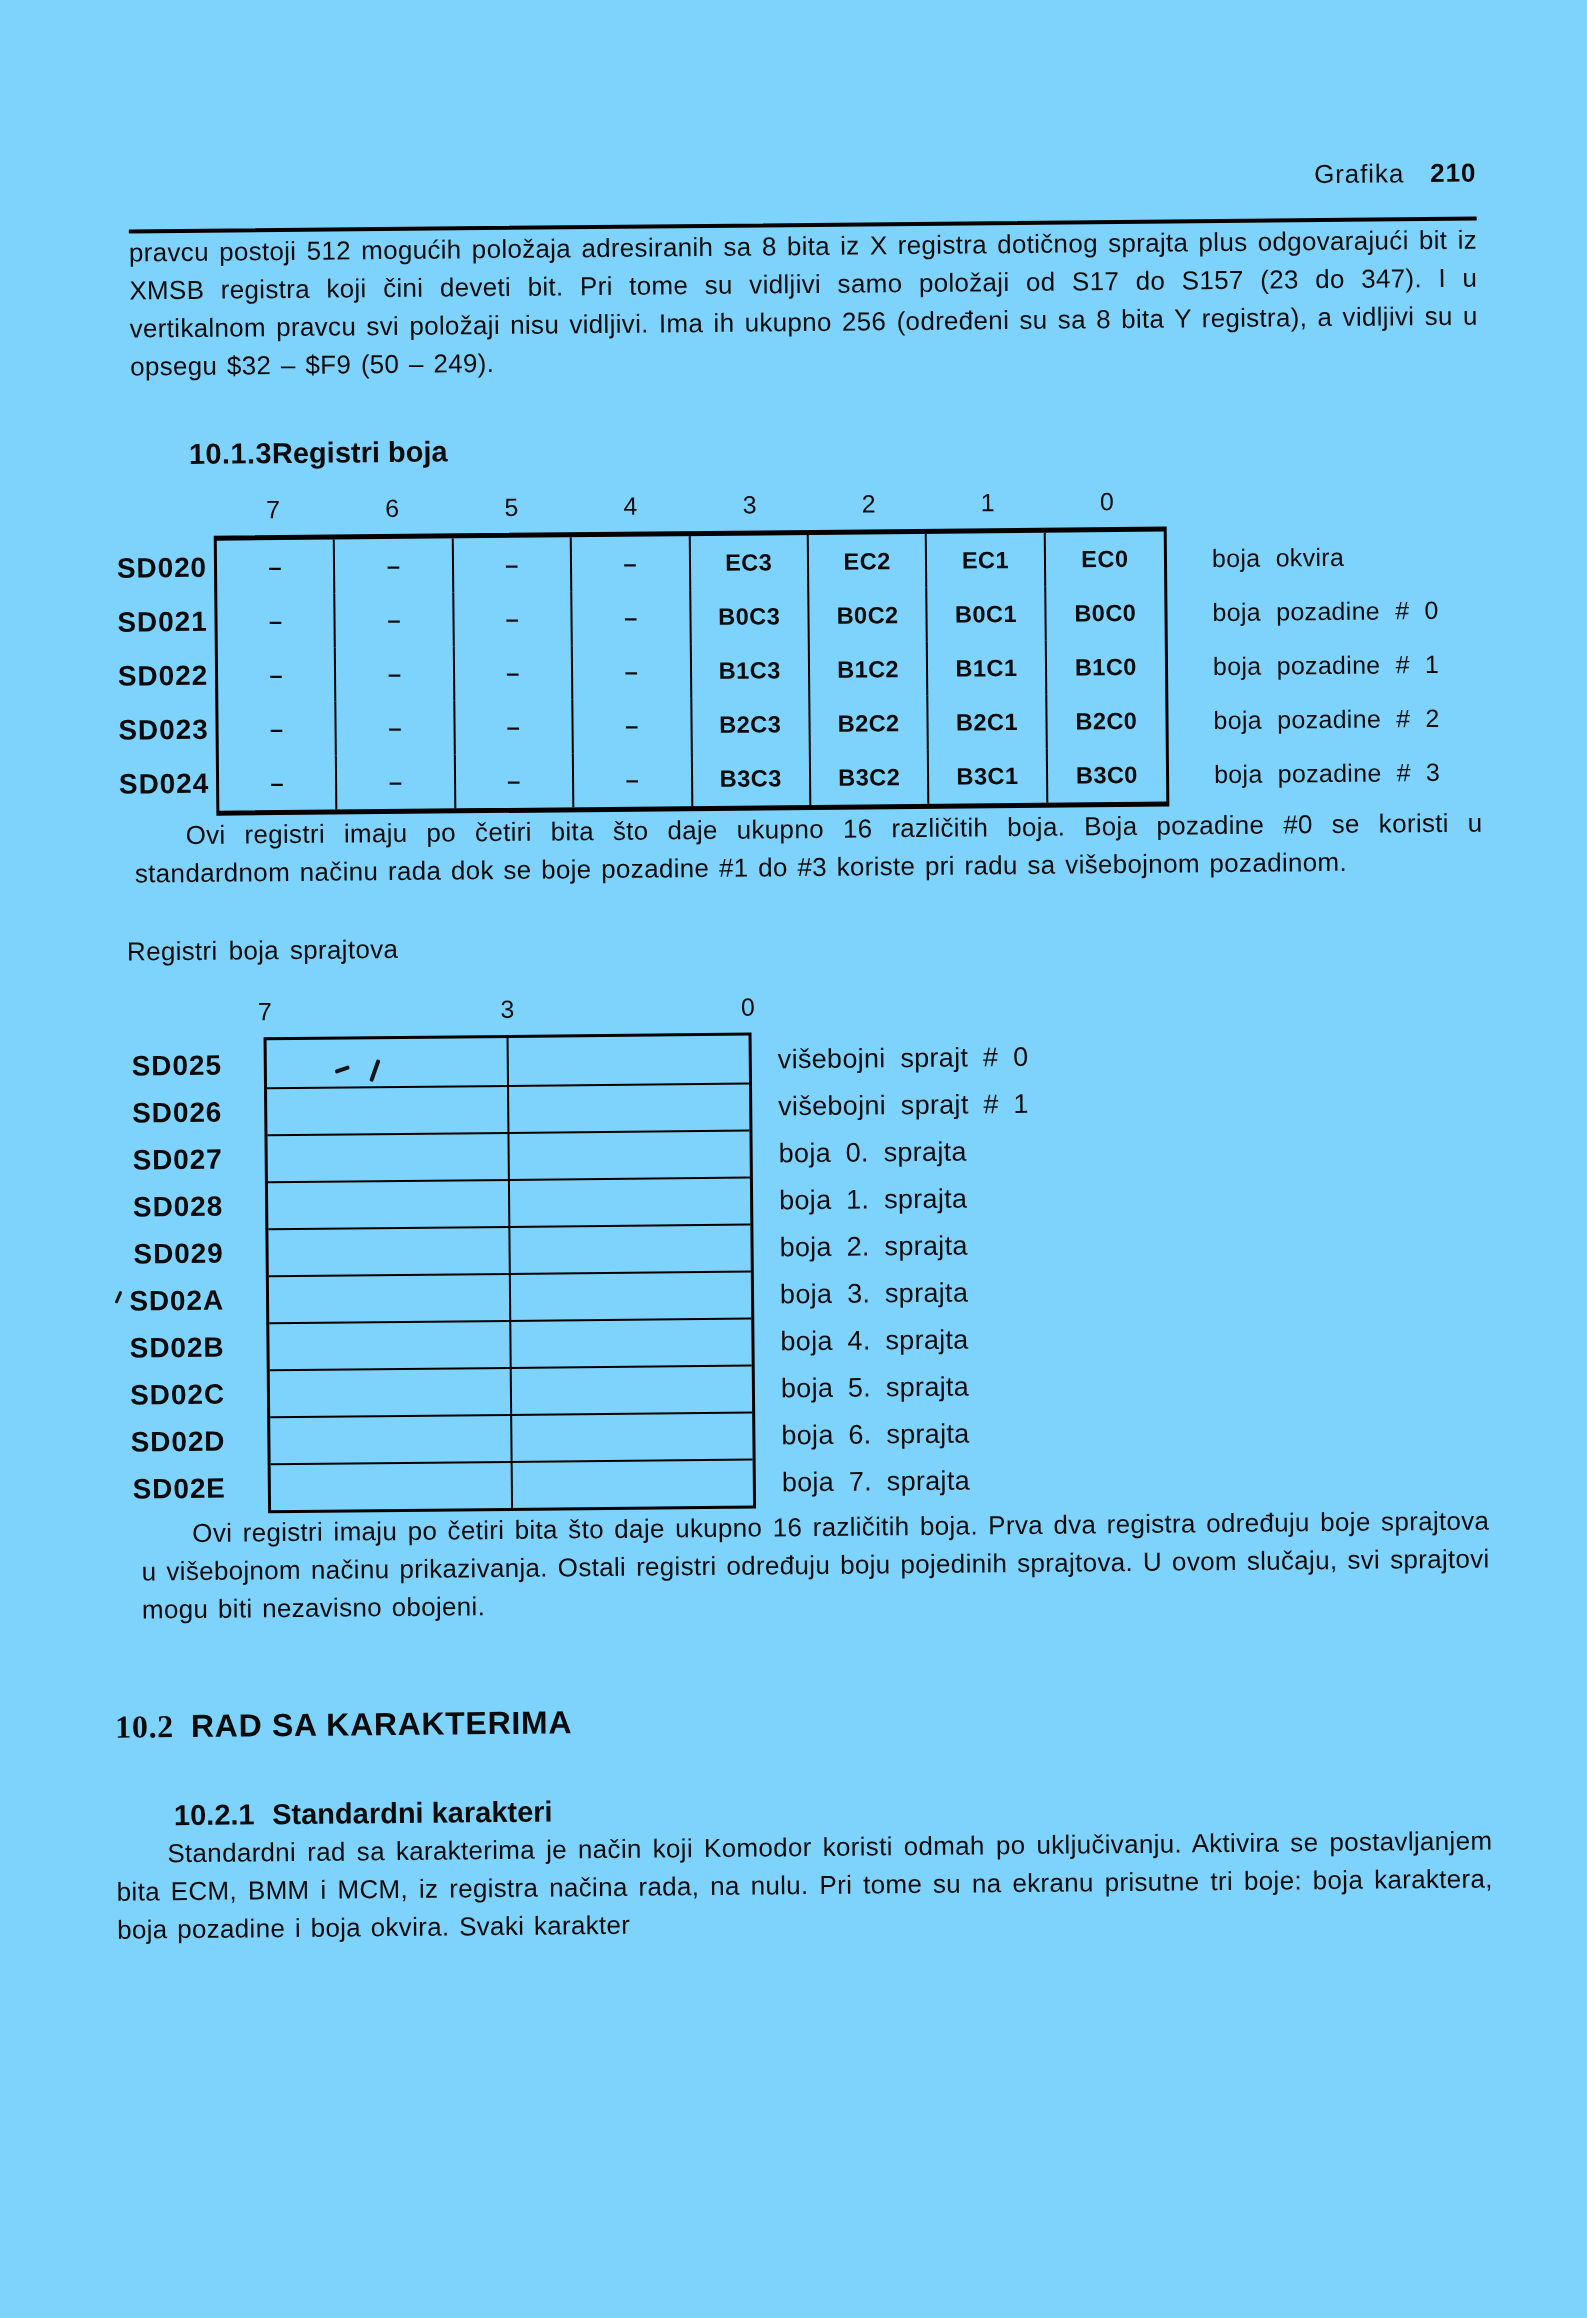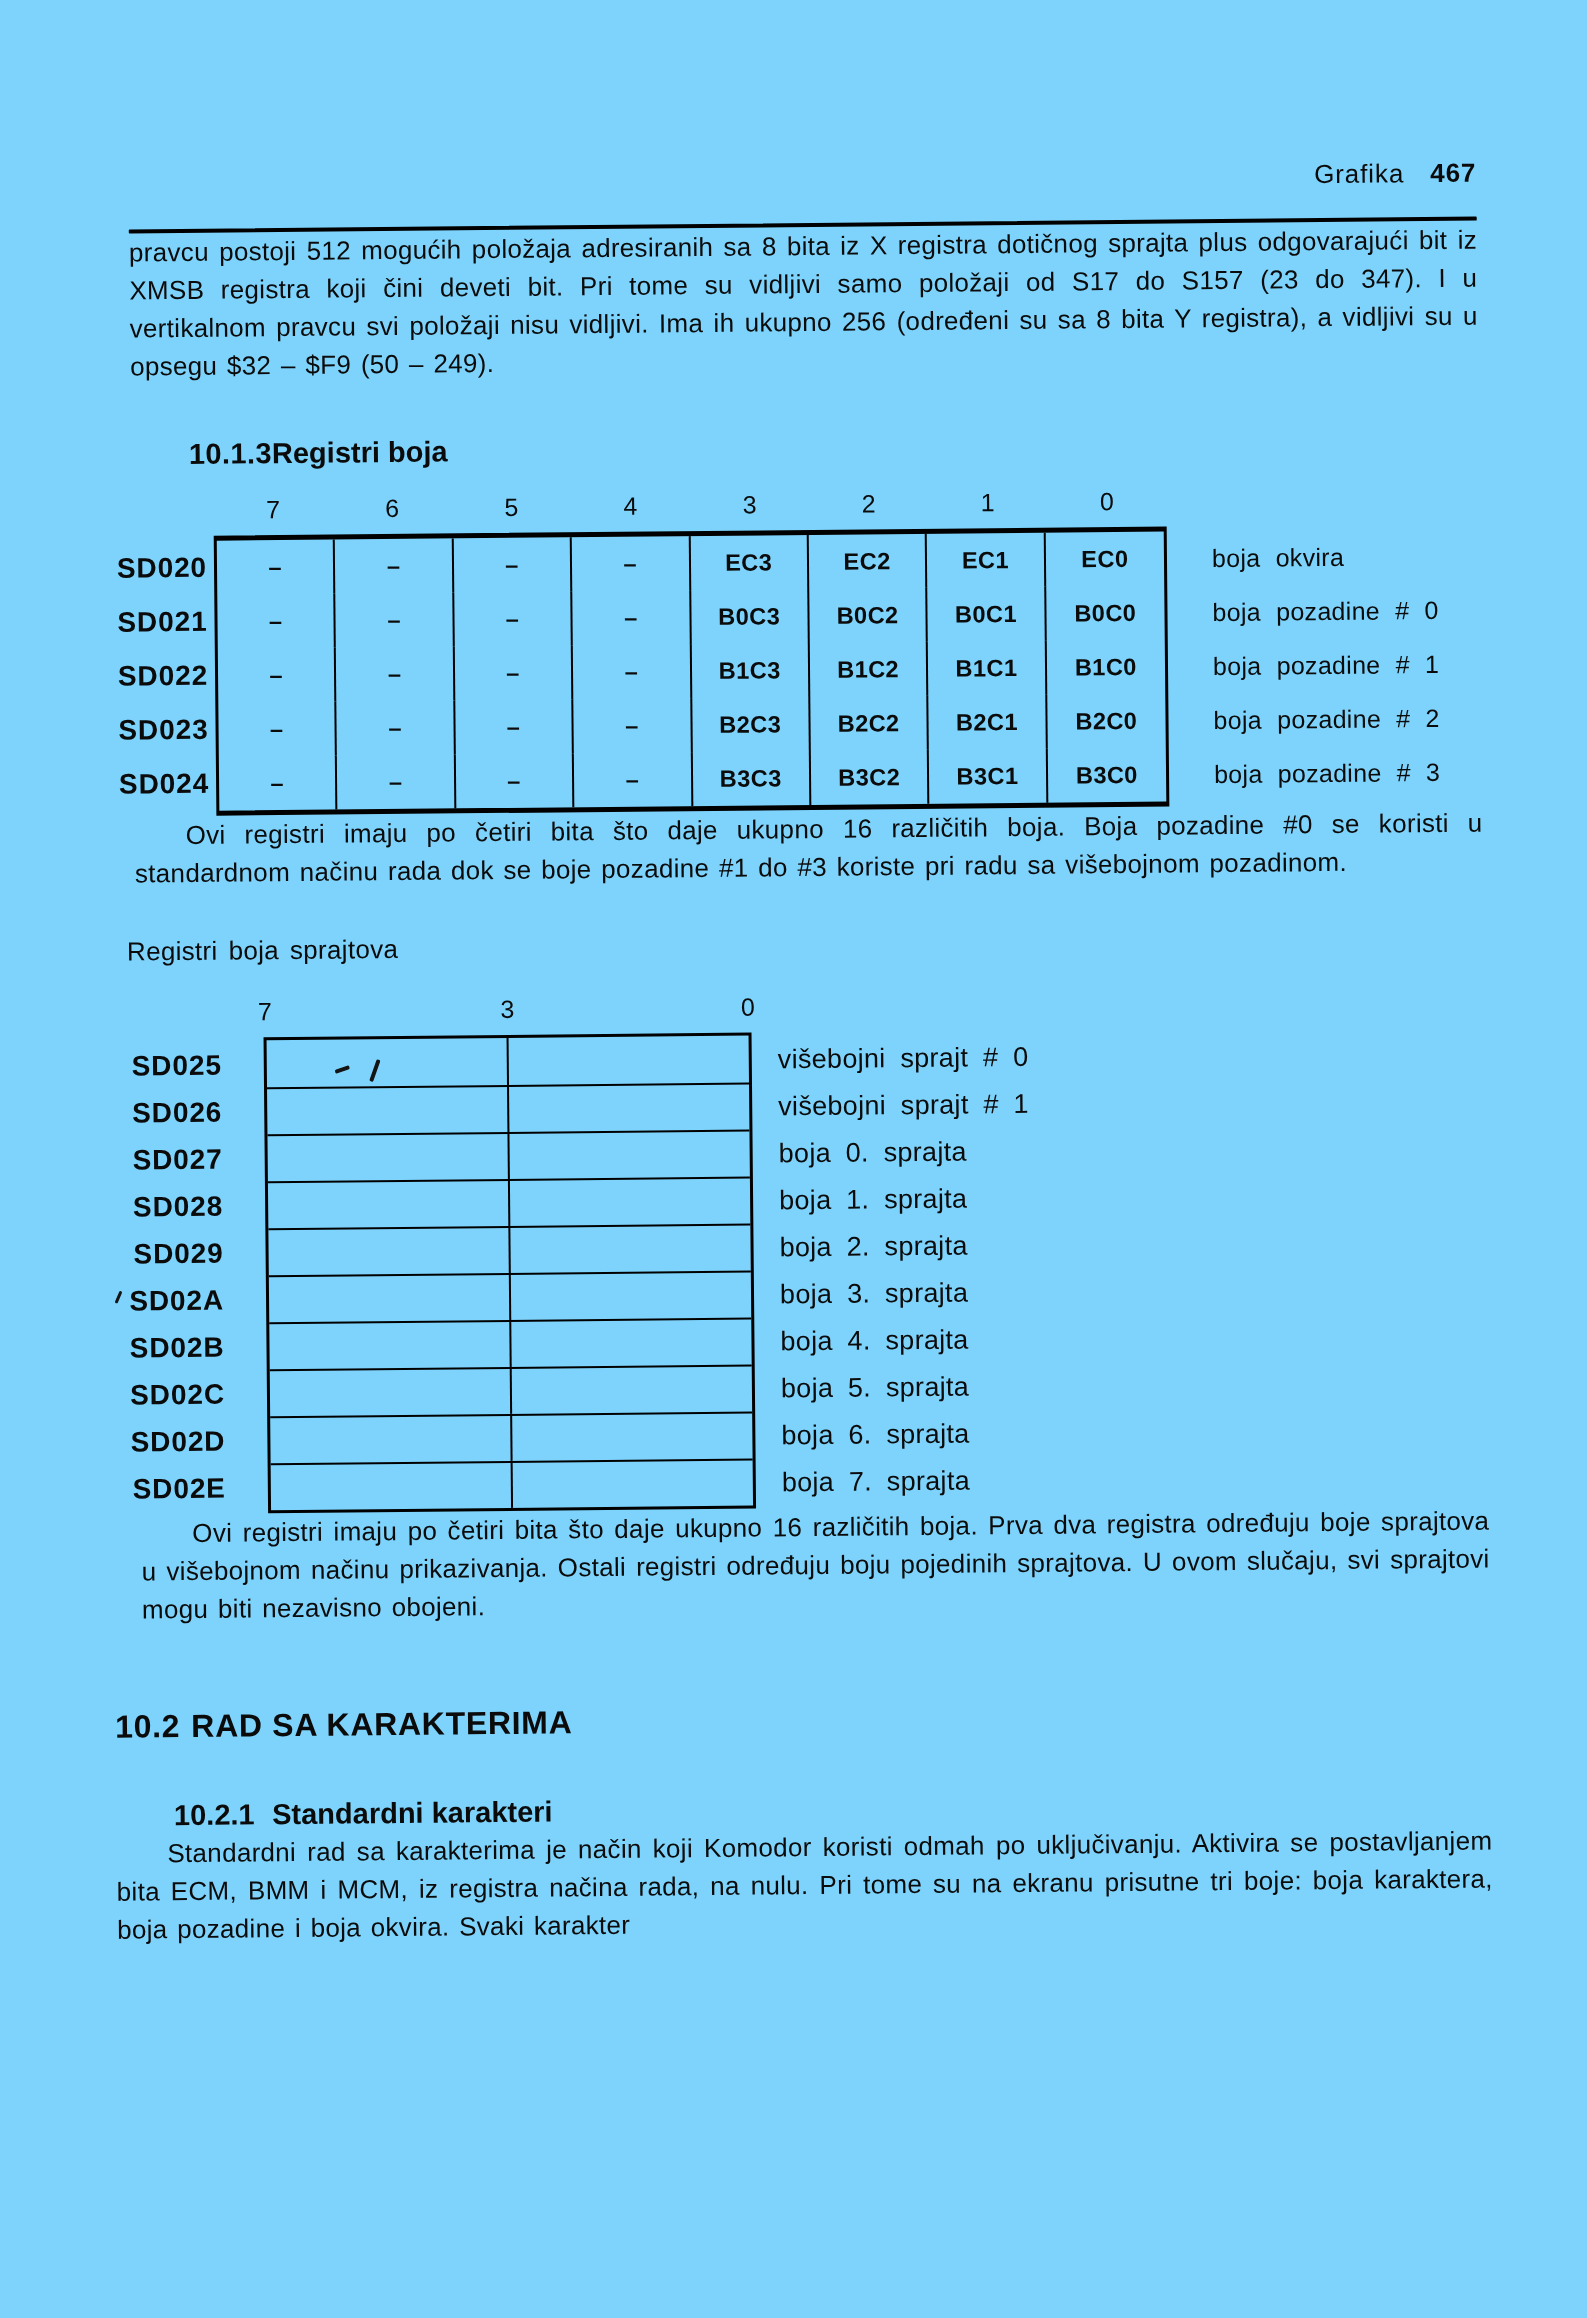--- a/index.html
+++ b/index.html
@@ -32,21 +32,21 @@
   .p2{margin-top:45px;text-indent:51px;}
   .p3{margin-top:78px;text-indent:51px;}
   .p4{margin-top:33px;text-indent:51px;}
 
   
   .h1013{margin:50px 0 0 58px;font-size:29px;font-weight:bold;height:38px;display:flex;align-items:center;}
   .h1013 .no{letter-spacing:0.4px;}
   .caption{margin:41px 0 0 -8.7px;font-size:26px;height:37px;display:flex;align-items:center;letter-spacing:0.3px;word-spacing:3.5px;}
   .sec2{margin-top:77px;margin-left:-28px;}
   .h102{margin:0;font-size:32px;font-weight:bold;height:42px;display:flex;align-items:center;letter-spacing:0.7px;}
-  .h102 .no{margin-right:11px;}
+  .h102 .no{margin-right:17px;font-family:Liberation Serif, serif;}
   .h1021{margin:49px 0 0 58px;font-size:29px;font-weight:bold;height:38px;display:flex;align-items:center;}
   .h1021 .no{margin-right:17.5px;}
 
   
   .t1{display:flex;margin-top:23px;margin-left:-31px;}
   .t1-left{width:113px;padding-top:45px;box-sizing:border-box;}
   .t1-label{height:54px;display:flex;align-items:center;justify-content:flex-end;
     padding-right:7px;font-size:28px;font-weight:bold;letter-spacing:0.9px;}
   .t1-main{width:953px;flex:0 0 auto;}
   .t1-bits{height:40px;display:grid;grid-template-columns:repeat(8,1fr);}
@@ -87,21 +87,21 @@
   .pen-mark i:nth-child(2){left:38px;top:1.7px;width:4.4px;height:23px;transform:rotate(20deg);}
 </style>
 </head>
 <body>
 
 <div class="sheet">
   <div class="content">
 
     <div class="pagehead">
       <span class="sec">Grafika</span>
-      <span class="num">467</span>
+      <span class="num">210</span>
     </div>
     <div class="rule"></div>
 
     <p class="body p1">pravcu postoji 512 mogućih položaja adresiranih sa 8 bita iz X registra dotičnog sprajta plus odgovarajući bit iz XMSB registra koji čini deveti bit. Pri tome su vidljivi samo položaji od S17 do S157 (23 do 347). I u vertikalnom pravcu svi položaji nisu vidljivi. Ima ih ukupno 256 (određeni su sa 8 bita Y registra), a vidljivi su u opsegu $32 – $F9 (50 – 249).</p>
 
     <h2 class="h1013">
       <span class="no">10.1.3</span>
       <span class="ti">Registri boja</span>
     </h2>
 

